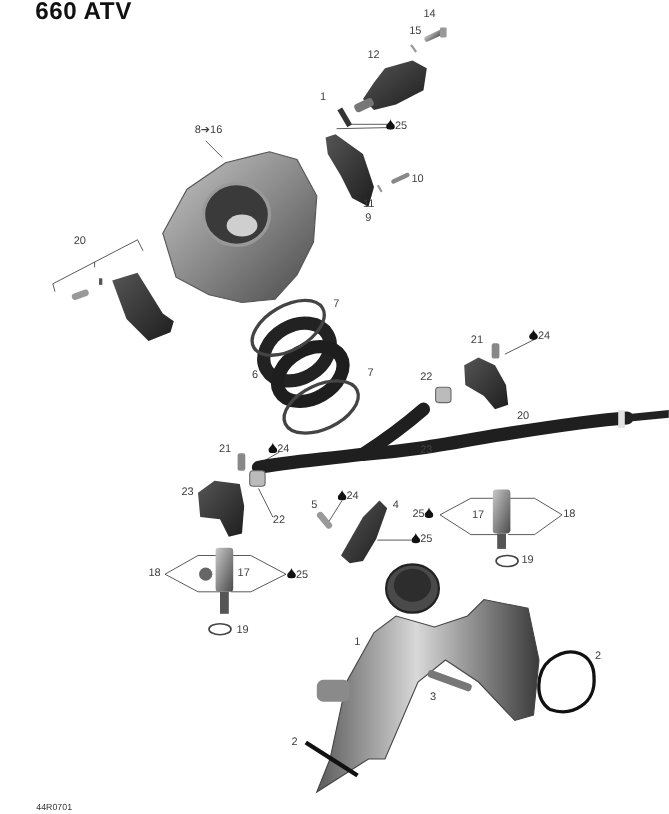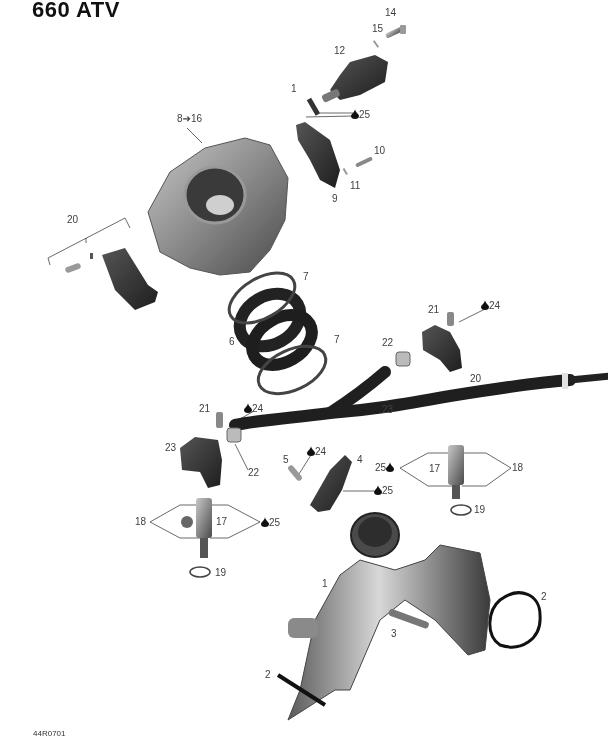--- a/index.html
+++ b/index.html
@@ -139,22 +139,22 @@
   </svg>
 
   <div class="callout" style="left:355px;top:6px">14</div>
   <div class="callout" style="left:342px;top:22px">15</div>
   <div class="callout" style="left:304px;top:44px">12</div>
   <div class="callout" style="left:261px;top:82px">1</div>
   <div class="callout" style="left:321px;top:108px"><svg class="drop" viewBox="0 0 8 10">
         <path d="M4,0 C4,3 0,5 0,7 A4,3 0 0 0 8,7 C8,5 4,3 4,0Z" fill="#111"></path>
       </svg><span>25</span></div>
   <div class="callout" style="left:147px;top:112px">8➔16</div>
-  <div class="callout" style="left:344px;top:144px">10</div>
-  <div class="callout" style="left:320px;top:179px">11</div>
+  <div class="callout" style="left:344px;top:156px">10</div>
+  <div class="callout" style="left:300px;top:179px">11</div>
   <div class="callout" style="left:302px;top:192px">9</div>
   <div class="callout" style="left:37px;top:213px">20</div>
   <div class="callout" style="left:273px;top:270px">7</div>
   <div class="callout" style="left:398px;top:303px">21</div>
   <div class="callout" style="left:451px;top:299px"><svg class="drop" viewBox="0 0 8 10">
         <path d="M4,0 C4,3 0,5 0,7 A4,3 0 0 0 8,7 C8,5 4,3 4,0Z" fill="#111"></path>
       </svg><span>24</span></div>
   <div class="callout" style="left:199px;top:335px">6</div>
   <div class="callout" style="left:304px;top:333px">7</div>
   <div class="callout" style="left:352px;top:336px">22</div>

